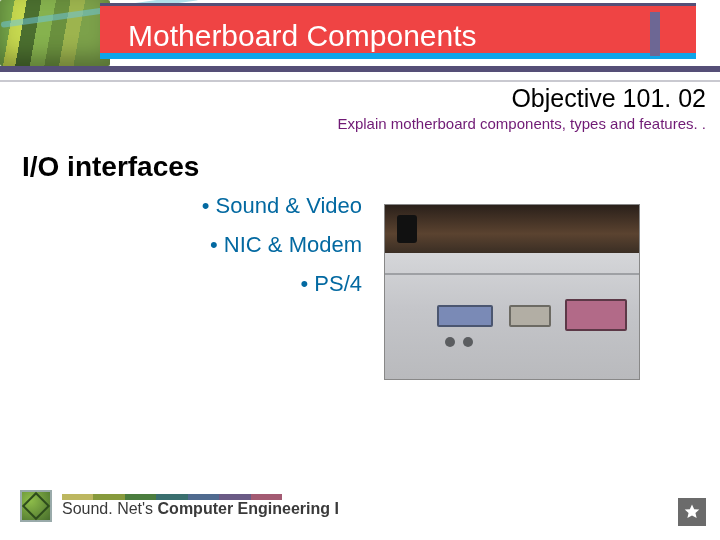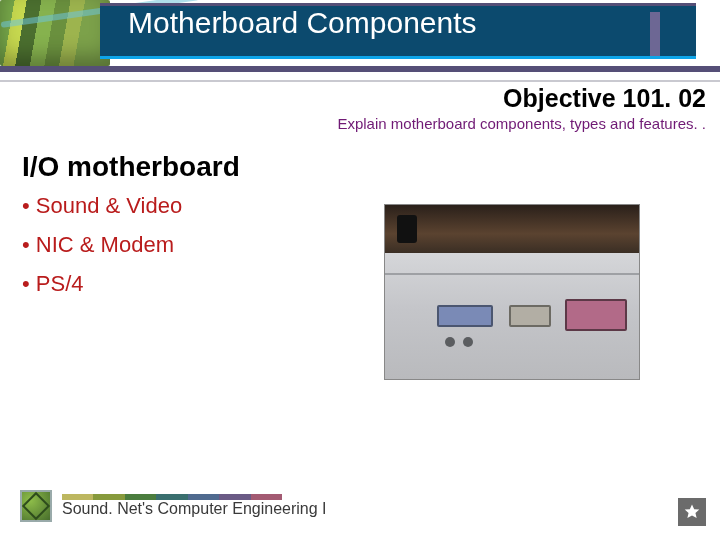--- a/index.html
+++ b/index.html
@@ -6,37 +6,37 @@
   html, body { width: 720px; height: 540px; font-family: Arial, Helvetica, sans-serif; background: #fff; overflow: hidden; }
 
   .slide { position: relative; width: 720px; height: 540px; }
 
   
   .header-band { position: absolute; top: 0; left: 0; right: 0; height: 68px; }
   .header-img { position: absolute; top: 0; left: 0; width: 110px; height: 66px; background:
     linear-gradient(100deg, #77a84a 0 12%, #c7d94f 12% 22%, #4b6f2f 22% 34%, #86b24e 34% 46%, #6a903e 46% 58%, #9db44e 58% 70%, #7ca14a 70% 100%);
     border-radius: 2px; box-shadow: inset 0 -10px 20px rgba(0,0,0,.3); }
   .header-cable { position:absolute; top:8px; left:0; width:200px; height:6px; background:#6ec5d8; border-radius:3px; transform:rotate(-8deg); opacity:.55; }
-  .title-bar { position: absolute; top: 3px; left: 100px; right: 24px; height: 56px; background: #0c4a6e; display: flex; align-items: flex-start; border-top: 3px solid #554f77; border-bottom: 3px solid #0ea5e9; }
+  .title-bar { position: absolute; top: 3px; left: 100px; right: 24px; height: 56px; background: #ef4444; display: flex; align-items: flex-end; border-top: 3px solid #554f77; border-bottom: 6px solid #0ea5e9; }
   .title-accent { position: absolute; top: 6px; right: 36px; width: 10px; height: 44px; background: #6d6794; }
   .slide-title { color: #fff; font-size: 30px; font-weight: 400; margin-left: 28px; font-family: "Segoe UI", Arial, sans-serif; }
 
   .purple-underline { position: absolute; top: 66px; left: 0; right: 0; height: 6px; background: #554f77; }
   .thin-line { position: absolute; top: 80px; left: 0; right: 0; height: 2px; background: #c9c9d0; }
 
   
   .objective-row { position: absolute; top: 84px; right: 14px; }
-  .objective-title { font-size: 25px; font-weight: 700; font-family: Arial, sans-serif; text-align: right; color: #000; }
+  .objective-title { font-size: 25px; font-weight: 400; font-family: Arial, sans-serif; text-align: right; color: #000; }
   .objective-desc { font-size: 15px; font-family: Arial, sans-serif; text-align: right; margin-top: 2px; color: #701a75; }
 
   
   .section-title { position: absolute; top: 151px; left: 22px; font-size: 28px; font-weight: 700; color: #000; }
 
   .bullets { position: absolute; top: 195px; left: 22px; width: 340px; }
-  .bullets div { font-size: 22px; line-height: 1.0; margin-bottom: 17px; color: #b91c1c; }
+  .bullets div { font-size: 22px; line-height: 1.0; margin-bottom: 17px; color: #0369a1; text-align: right; }
 
   .io-photo { position: absolute; top: 204px; left: 384px; width: 256px; height: 176px; background: #c7c8cc; border: 1px solid #888; overflow: hidden; }
   .io-photo .dark { position: absolute; top: 0; left: 0; right: 0; height: 48px; background: linear-gradient(#2a201a, #5b4330 60%, #3a2e24); }
   .io-photo .dark::after { content: ""; position: absolute; left: 12px; top: 10px; width: 20px; height: 28px; background: #111; border-radius: 3px; }
   .io-photo .body { position: absolute; top: 48px; left: 0; right: 0; bottom: 0; background: linear-gradient(180deg, #d5d6d9 0%, #c4c5c9 45%, #b9babd 100%); }
   .io-photo .crease { position: absolute; top: 68px; left: 0; right: 0; height: 2px; background: #9ea0a4; }
   .port { position: absolute; border-radius: 2px; }
   .p-vga { top: 100px; left: 52px; width: 56px; height: 22px; background: #7a8ab6; border: 2px solid #4b5670; }
   .p-mid { top: 100px; left: 124px; width: 42px; height: 22px; background: #b2aea4; border: 2px solid #6c6a63; }
   .p-par { top: 94px; left: 180px; width: 62px; height: 32px; background: #b26a88; border: 2px solid #5c3847; }
@@ -51,21 +51,21 @@
   .bar-row { display: flex; height: 6px; width: 220px; }
   .bar-row span:nth-child(1){flex:1;background:#bdb760}
   .bar-row span:nth-child(2){flex:1;background:#879a3c}
   .bar-row span:nth-child(3){flex:1;background:#4b7d3e}
   .bar-row span:nth-child(4){flex:1;background:#3a6f6f}
   .bar-row span:nth-child(5){flex:1;background:#4f6a8f}
   .bar-row span:nth-child(6){flex:1;background:#6a5a85}
   .bar-row span:nth-child(7){flex:1;background:#a35a72}
   .footer-text { font-family: "Segoe UI", Arial, sans-serif; font-size: 16px; color: #3a3a3a; white-space: nowrap; }
   .footer-text .thin { font-weight: 300; }
-  .footer-text .bold { font-weight: 400; }
+  .footer-text .bold { font-weight: 700; }
 
   .continue-badge { position: absolute; right: 14px; bottom: 14px; width: 28px; height: 28px; background: #6b6b6b; display: flex; align-items: center; justify-content: center; }
   .continue-badge svg { width: 18px; height: 18px; fill: #fff; }
 </style>
 </head>
 <body>
 
 <div class="slide">
 
   <div class="header-band">
@@ -78,21 +78,21 @@
     </div>
   </div>
   <div class="purple-underline"></div>
   <div class="thin-line"></div>
 
   <div class="objective-row">
     <div class="objective-title">Objective 101. 02</div>
     <div class="objective-desc">Explain motherboard components, types and features. .</div>
   </div>
 
-  <div class="section-title">I/O motherboard</div>
+  <div class="section-title">I/O interfaces</div>
 
   <div class="bullets">
     <div>• Sound &amp; Video</div>
     <div>• NIC &amp; Modem</div>
     <div>• PS/4</div>
   </div>
 
   <div class="io-photo">
     <div class="dark"></div>
     <div class="body"></div>

